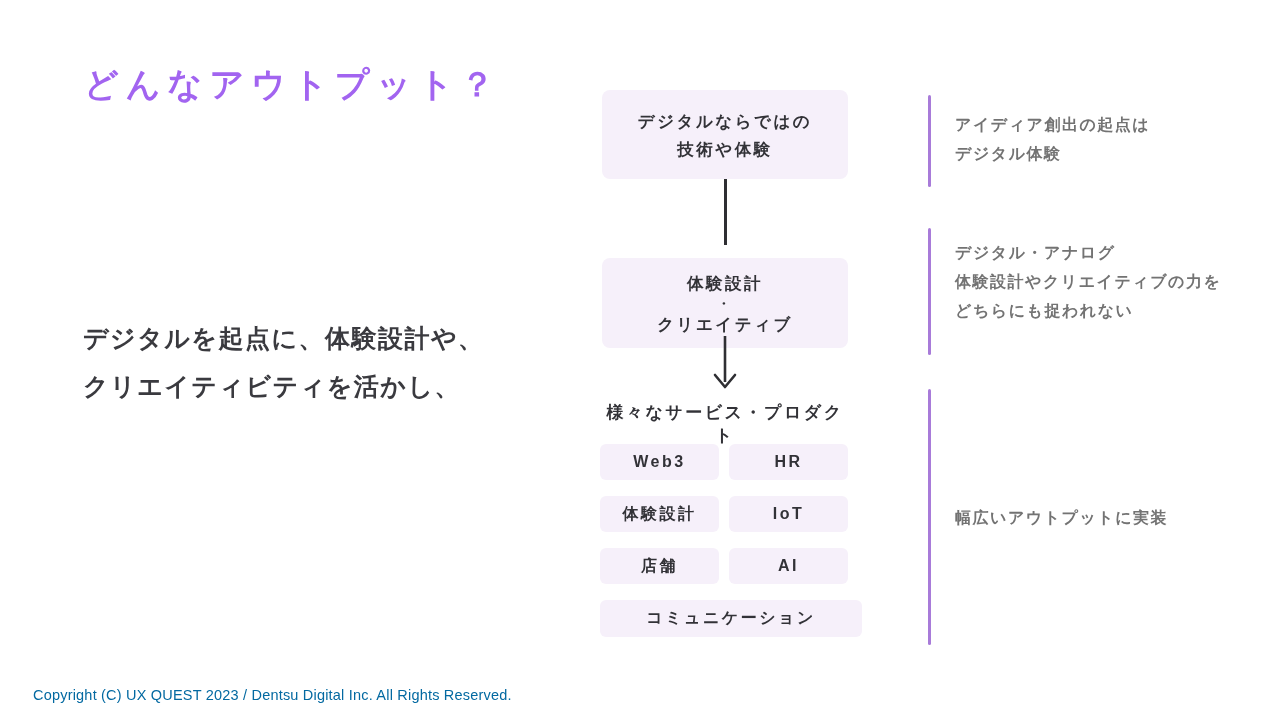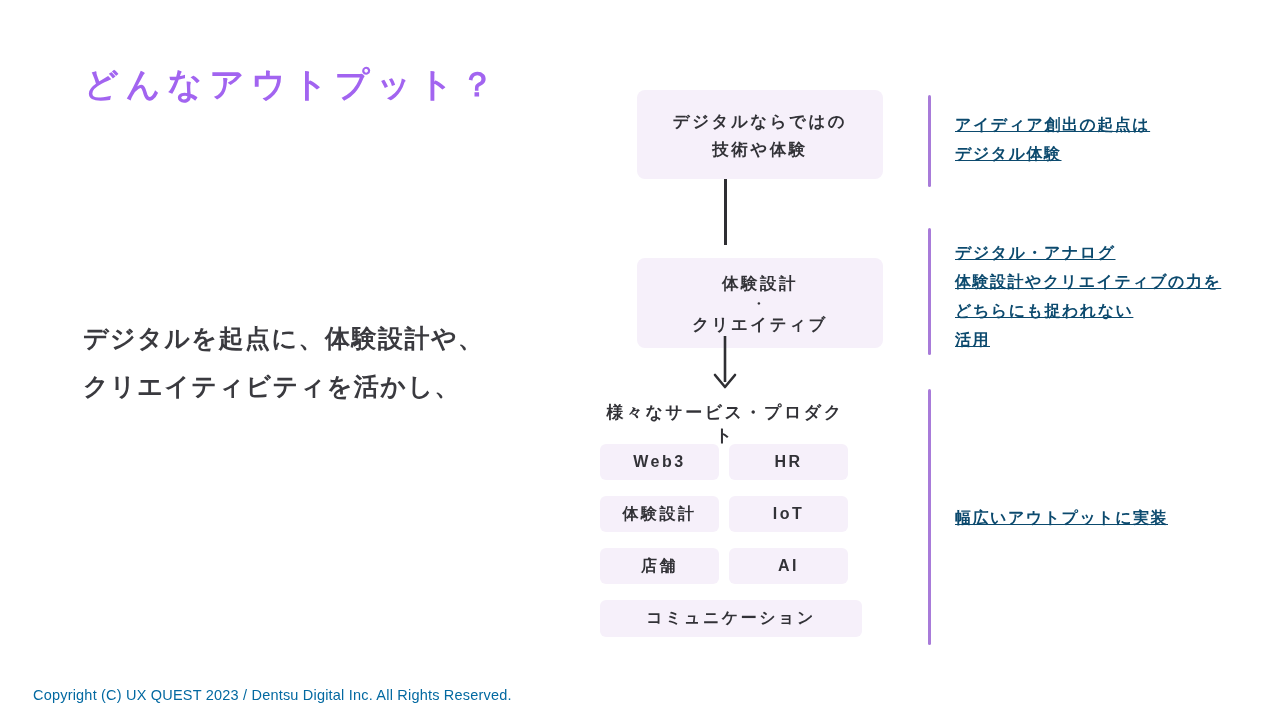--- a/index.html
+++ b/index.html
@@ -20,21 +20,21 @@
 
   
   .summary{
     left:83px;top:314px;width:460px;
     font-size:25px;font-weight:bold;color:#3A3A3F;
     letter-spacing:1.5px;line-height:48px;
   }
 
   
   .flow-box{
-    left:637px;width:246px;background:#F6F0FA;border-radius:8px;
+    left:602px;width:246px;background:#F6F0FA;border-radius:8px;
     display:flex;flex-direction:column;align-items:center;justify-content:center;
     color:#323237;font-weight:bold;font-size:16.5px;letter-spacing:2.5px;
     text-align:center;
   }
   .flow-box .ln{line-height:28px;}
   .flow-box .dot{line-height:13px;font-size:13px;}
   #box1{top:90px;height:89px;}
   #box2{top:245px;height:90px;margin-top:13px;}
 
   .connector{
@@ -59,22 +59,22 @@
 
   
   .vline{
     left:928px;width:3px;background:#A87BD9;border-radius:2px;
   }
   #vline1{top:95px;height:92px;}
   #vline2{top:228px;height:127px;}
   #vline3{top:389px;height:256px;}
   .annotation{
     left:955px;width:300px;
-    font-size:16px;font-weight:bold;color:#0c4a6e;
-    letter-spacing:1.5px;line-height:29px;text-decoration:underline;
+    font-size:16px;font-weight:bold;color:#737373;
+    letter-spacing:1.5px;line-height:29px;
   }
   #annotation1{top:110px;}
   #annotation2{top:238px;}
   #annotation3{top:503px;}
 
   
   .footer{
     left:33px;top:687px;
     font-size:14.5px;color:#0369a1;letter-spacing:0.2px;
   }
@@ -121,21 +121,20 @@
 <div class="abs annotation" id="annotation1">
   <div>アイディア創出の起点は</div>
   <div>デジタル体験</div>
 </div>
 
 <div class="abs vline" id="vline2"></div>
 <div class="abs annotation" id="annotation2">
   <div>デジタル・アナログ</div>
   <div>体験設計やクリエイティブの力を</div>
   <div>どちらにも捉われない</div>
-  <div>活用</div>
 </div>
 
 <div class="abs vline" id="vline3"></div>
 <div class="abs annotation" id="annotation3">
   <div>幅広いアウトプットに実装</div>
 </div>
 
 <div class="abs footer">Copyright (C) UX QUEST 2023 / Dentsu Digital Inc. All Rights Reserved.</div>
 
 </body></html>

